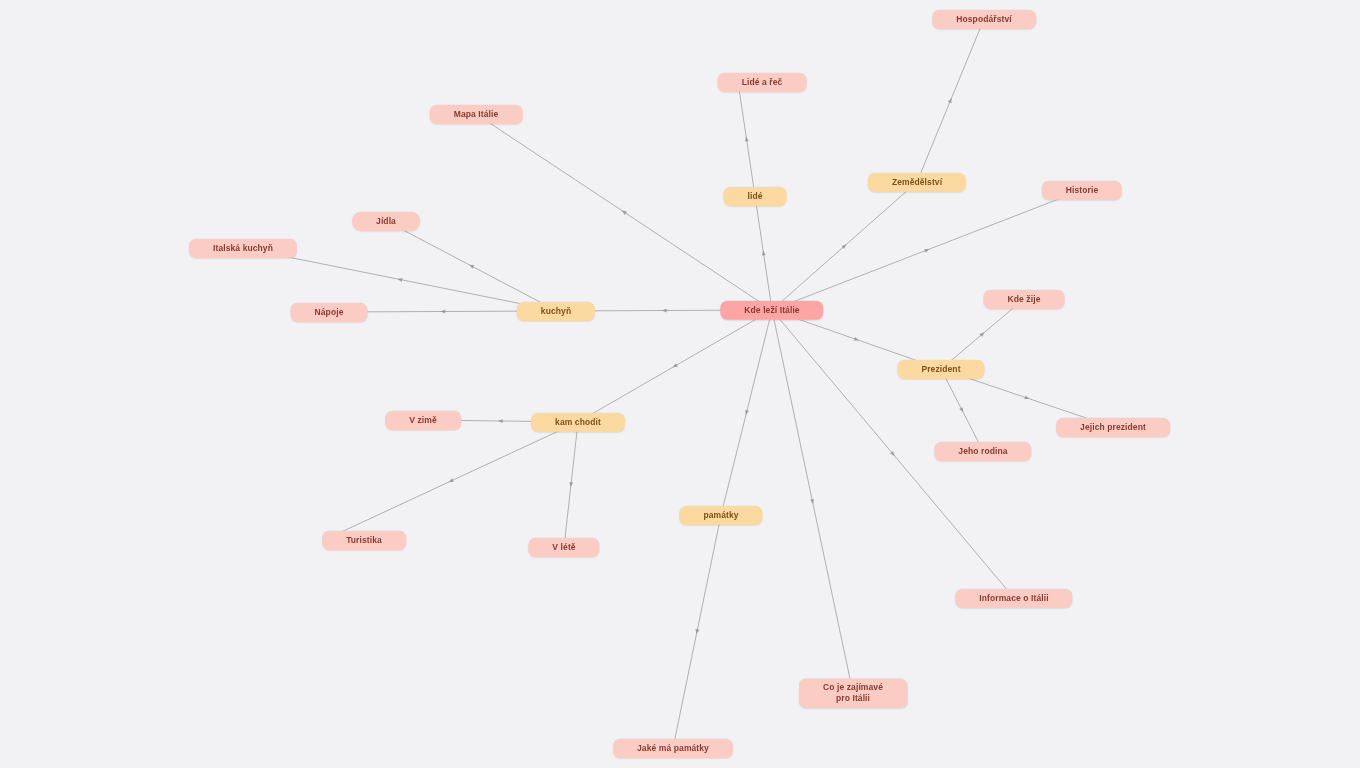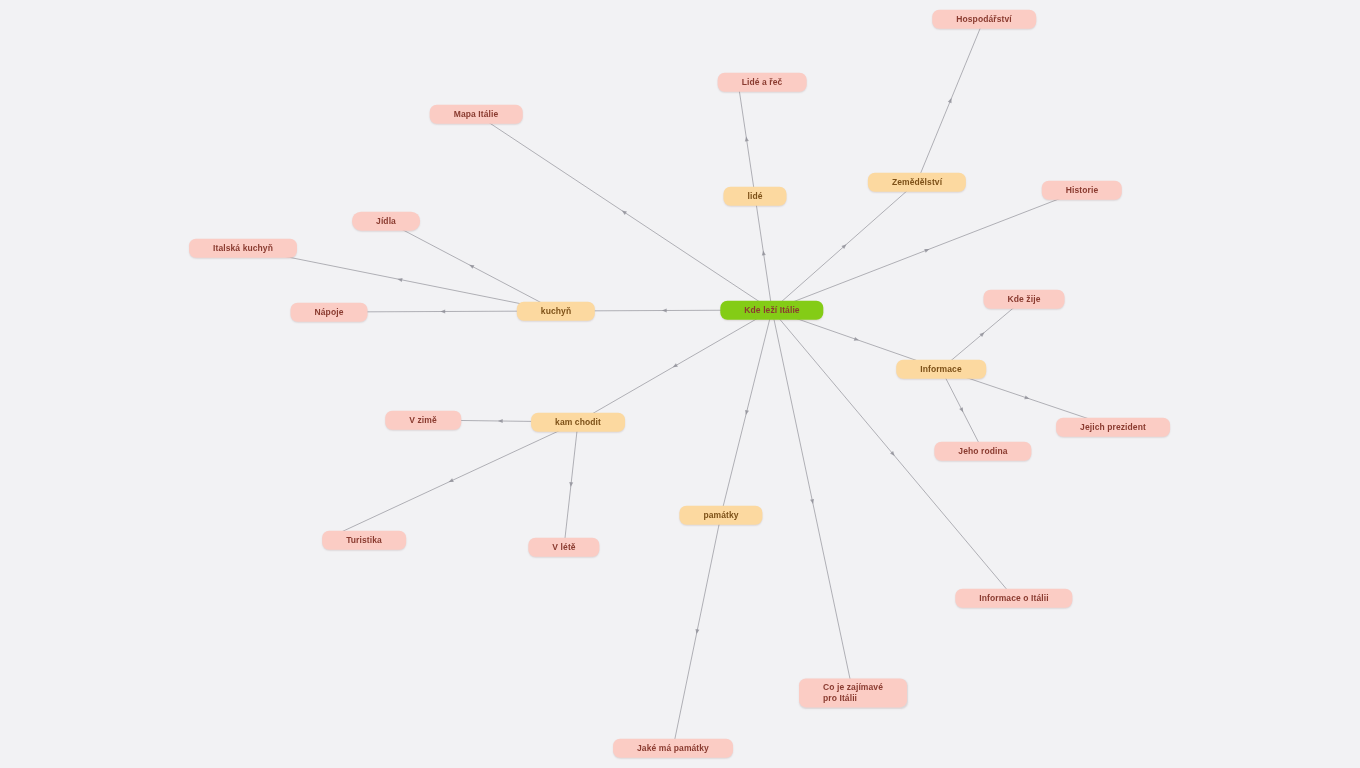--- a/index.html
+++ b/index.html
@@ -29,37 +29,37 @@
   }
   .node {
     position: absolute;
     transform: translate(-50%, -50%);
     box-sizing: border-box;
     border-radius: 7px;
     padding: 4px 24px;
     font-size: 8.5px;
     font-weight: bold;
     line-height: 1.25;
-    text-align: left;
+    text-align: center;
     white-space: pre;
     letter-spacing: 0.1px;
     box-shadow: 0 1px 1.5px rgba(120,90,90,0.18);
     cursor: pointer;
     user-select: none;
   }
   .node.pink {
     background: #fbccc4;
     color: #8a3b30;
   }
   .node.orange {
     background: #fcd9a0;
     color: #7d5118;
   }
   .node.root {
-    background: #84cc16;
+    background: #fca5a5;
     color: #8a3b30;
   }
 </style>
 </head>
 <body>
 
 <div id="canvas">
   <svg id="edge-layer" viewBox="0 0 1360 768" width="1360" height="768">
       <g>
         <line x1="772" y1="310" x2="755" y2="196" stroke="#8f8f97" stroke-width="0.8" opacity="0.85"></line>
@@ -155,21 +155,21 @@
       <div class="node orange" style="left: 755px; top: 196px;">lidé</div>
       <div class="node pink" style="left: 738px; top: 82px; margin-left: 24px;">Lidé a řeč</div>
       <div class="node pink" style="left: 476px; top: 114px;">Mapa Itálie</div>
       <div class="node orange" style="left: 556px; top: 311px;">kuchyň</div>
       <div class="node pink" style="left: 243px; top: 248px;">Italská kuchyň</div>
       <div class="node pink" style="left: 386px; top: 221px; border-radius: 9px;">Jídla</div>
       <div class="node pink" style="left: 329px; top: 312px;">Nápoje</div>
       <div class="node orange" style="left: 917px; top: 182px;">Zemědělství</div>
       <div class="node pink" style="left: 984px; top: 19px;">Hospodářství</div>
       <div class="node pink" style="left: 1082px; top: 190px;">Historie</div>
-      <div class="node orange" style="left: 941px; top: 369px;">Informace</div>
+      <div class="node orange" style="left: 941px; top: 369px;">Prezident</div>
       <div class="node pink" style="left: 1024px; top: 299px;">Kde žije</div>
       <div class="node pink" style="left: 983px; top: 451px;">Jeho rodina</div>
       <div class="node pink" style="left: 1113px; top: 427px;">Jejich prezident</div>
       <div class="node orange" style="left: 578px; top: 422px;">kam chodit</div>
       <div class="node pink" style="left: 423px; top: 420px;">V zimě</div>
       <div class="node pink" style="left: 324px; top: 540px; margin-left: 40px;">Turistika</div>
       <div class="node pink" style="left: 564px; top: 547px;">V létě</div>
       <div class="node orange" style="left: 721px; top: 515px;">památky</div>
       <div class="node pink" style="left: 673px; top: 748px;">Jaké má památky</div>
       <div class="node pink" style="left: 853px; top: 693px;">Co je zajímavé

